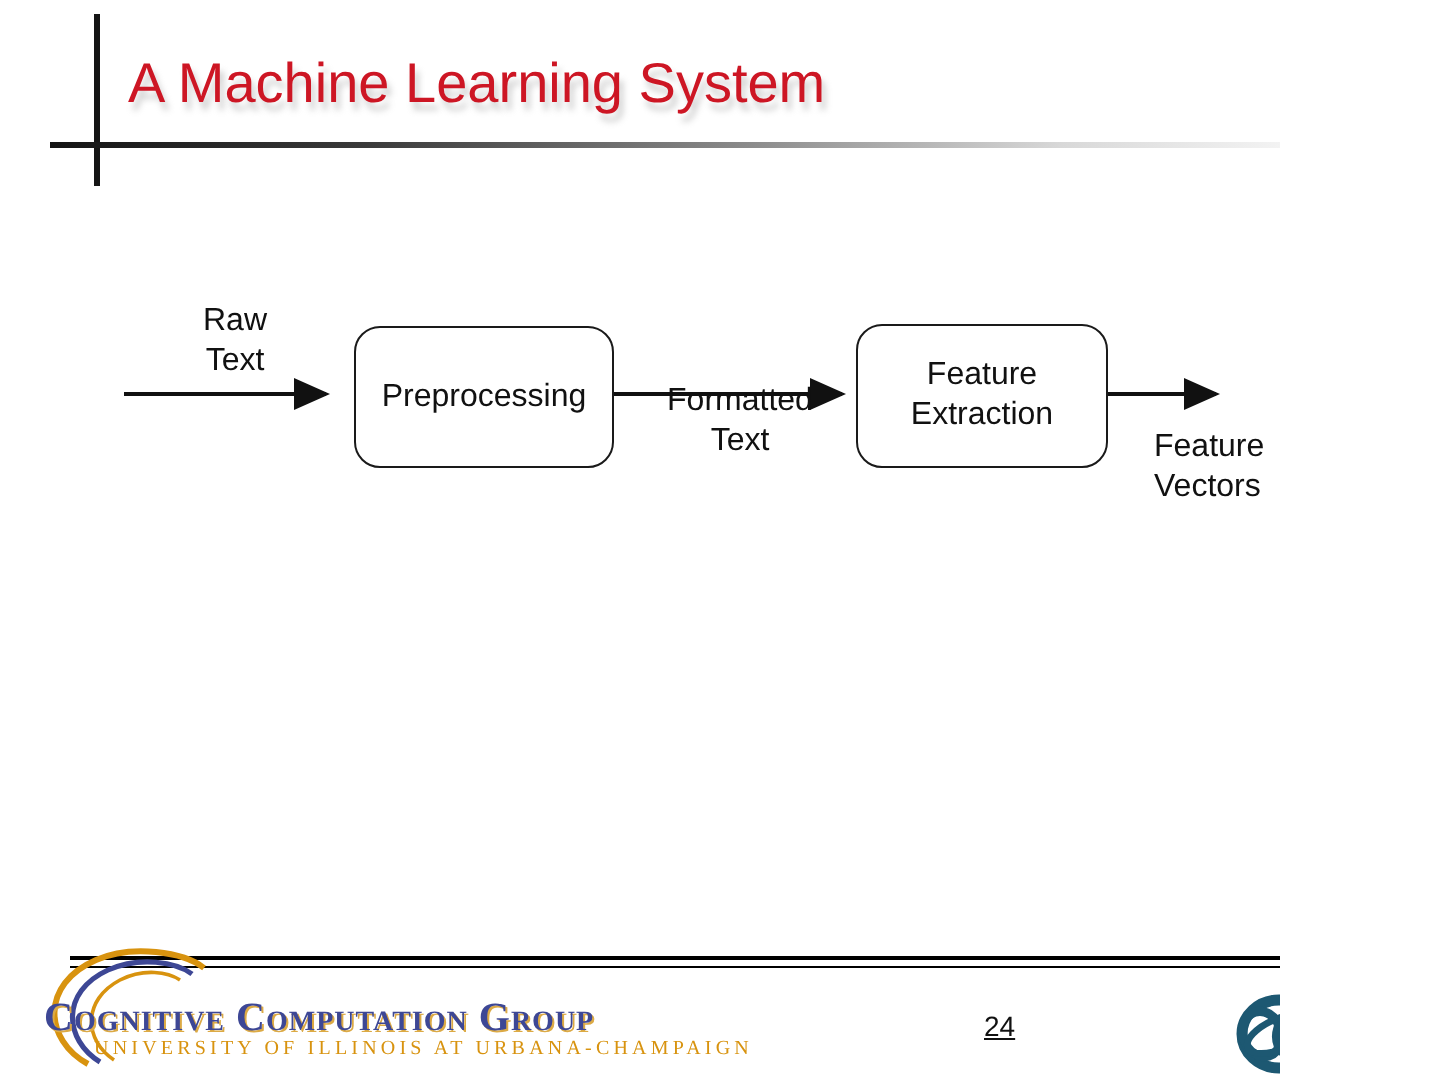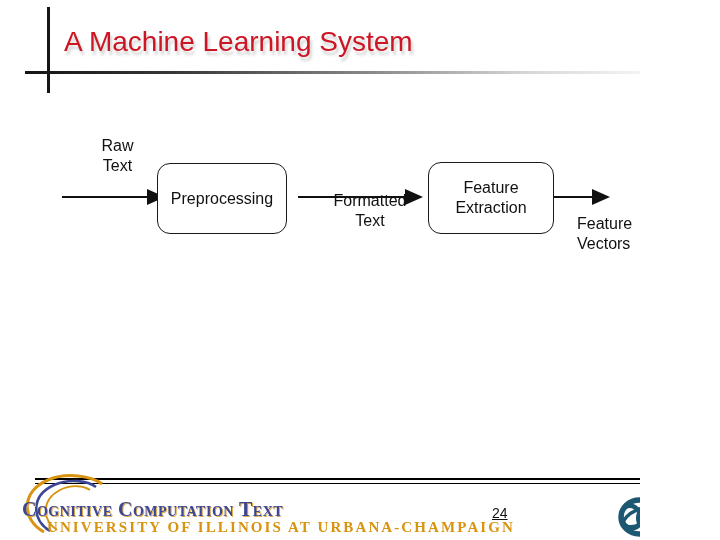--- a/index.html
+++ b/index.html
@@ -17,47 +17,47 @@
   .hrule{
     position:absolute;left:25px;top:71px;width:632px;height:3px;
     background:linear-gradient(to right,#141414 0%,#3a3a3a 25%,#8a8a8a 55%,#d8d8d8 80%,#f7f7f7 100%);
   }
   
   .dbox{
     position:absolute;border:1.5px solid #1a1a1a;border-radius:13px;background:#fff;
     display:flex;align-items:center;justify-content:center;text-align:center;
     font-size:16px;line-height:1.25;white-space:pre-line;color:#111;
   }
-  .box-preprocessing{left:157px;top:163px;width:128px;height:69px;}
+  .box-preprocessing{left:177px;top:163px;width:128px;height:69px;}
   .box-feature-extraction{left:428px;top:162px;width:124px;height:70px;}
   .flow-label{
     position:absolute;font-size:16px;line-height:1.25;color:#111;
     text-align:center;white-space:pre-line;
   }
-  .lbl-raw{left:85px;top:136px;width:65px;}
+  .lbl-raw{left:85px;top:151px;width:65px;}
   .lbl-formatted{left:325px;top:151px;width:90px;margin-top:40px;}
   .lbl-vectors{left:577px;top:214px;width:75px;text-align:left;}
   .arrows{position:absolute;left:0;top:0;width:720px;height:540px;pointer-events:none;}
   
   .footer-rule{
     position:absolute;left:35px;top:478px;width:672px;height:3px;
     border-top:2px solid #000;border-bottom:1px solid #000;background:#fff;
   }
   .ccg-logo{position:absolute;left:16px;top:486px;width:350px;height:50px;z-index:2;}
   .ccg-swoosh{position:absolute;left:-2px;top:-12px;width:118px;height:60px;}
   .ccg-name{
     position:absolute;left:6px;top:12px;width:330px;
     font-family:"Liberation Serif",serif;font-variant:small-caps;font-weight:bold;
     font-size:20px;letter-spacing:0.5px;color:#3d4795;white-space:nowrap;
     text-shadow:1px 1px 0 #dcaa45;
   }
   .ccg-sub{
     position:absolute;left:31px;top:33px;width:330px;
-    font-family:"Liberation Serif",serif;font-weight:bold;
-    font-size:15px;letter-spacing:2.1px;color:#d8930f;white-space:nowrap;
+    font-family:"Liberation Serif",serif;font-weight:normal;
+    font-size:10px;letter-spacing:2.1px;color:#d8930f;white-space:nowrap;
   }
   .page-number{position:absolute;left:492px;top:505px;font-size:14px;color:#111;text-decoration:underline;}
   .knot-logo{position:absolute;left:616px;top:496px;width:47px;height:42px;}
   .illini-logo{
     position:absolute;left:673px;top:491px;width:37px;height:43px;
     background:#262b5d;border:3px solid #6b4034;box-sizing:border-box;
   }
   .illini-logo svg{position:absolute;left:0;top:0;width:31px;height:37px;}
   .trademark{position:absolute;left:710px;top:528px;font-size:6px;color:#555;}
 </style>
@@ -92,21 +92,21 @@
 Vectors</div>
 
   <div class="footer-rule"></div>
 
   <div class="ccg-logo">
     <svg class="ccg-swoosh" viewBox="0 0 118 60">
       <path d="M30,58 C8,46 6,18 34,6 C52,-2 78,2 88,10" fill="none" stroke="#d8930f" stroke-width="3"></path>
       <path d="M36,57 C18,46 16,22 40,11 C56,4 74,7 82,13" fill="none" stroke="#3d4795" stroke-width="2.6"></path>
       <path d="M43,56 C28,46 27,26 46,16 C58,10 70,12 76,16" fill="none" stroke="#d8930f" stroke-width="1.8"></path>
     </svg>
-    <div class="ccg-name">Cognitive Computation Text</div>
+    <div class="ccg-name">Cognitive Computation Group</div>
     <div class="ccg-sub">UNIVERSITY OF ILLINOIS AT URBANA-CHAMPAIGN</div>
   </div>
 
   <div class="page-number">24</div>
 
   <svg class="knot-logo" viewBox="0 0 47 42">
     <ellipse cx="23.5" cy="21" rx="18.5" ry="17" fill="none" stroke="#1d5872" stroke-width="5.5"></ellipse>
     <ellipse cx="15" cy="21" rx="9.5" ry="11.5" fill="none" stroke="#1d5872" stroke-width="4.6" transform="rotate(-18 15 21)"></ellipse>
     <ellipse cx="32" cy="21" rx="9.5" ry="11.5" fill="none" stroke="#1d5872" stroke-width="4.6" transform="rotate(18 32 21)"></ellipse>
     <ellipse cx="23.5" cy="21" rx="17" ry="7.5" fill="none" stroke="#1d5872" stroke-width="3.4" transform="rotate(-24 23.5 21)"></ellipse>

